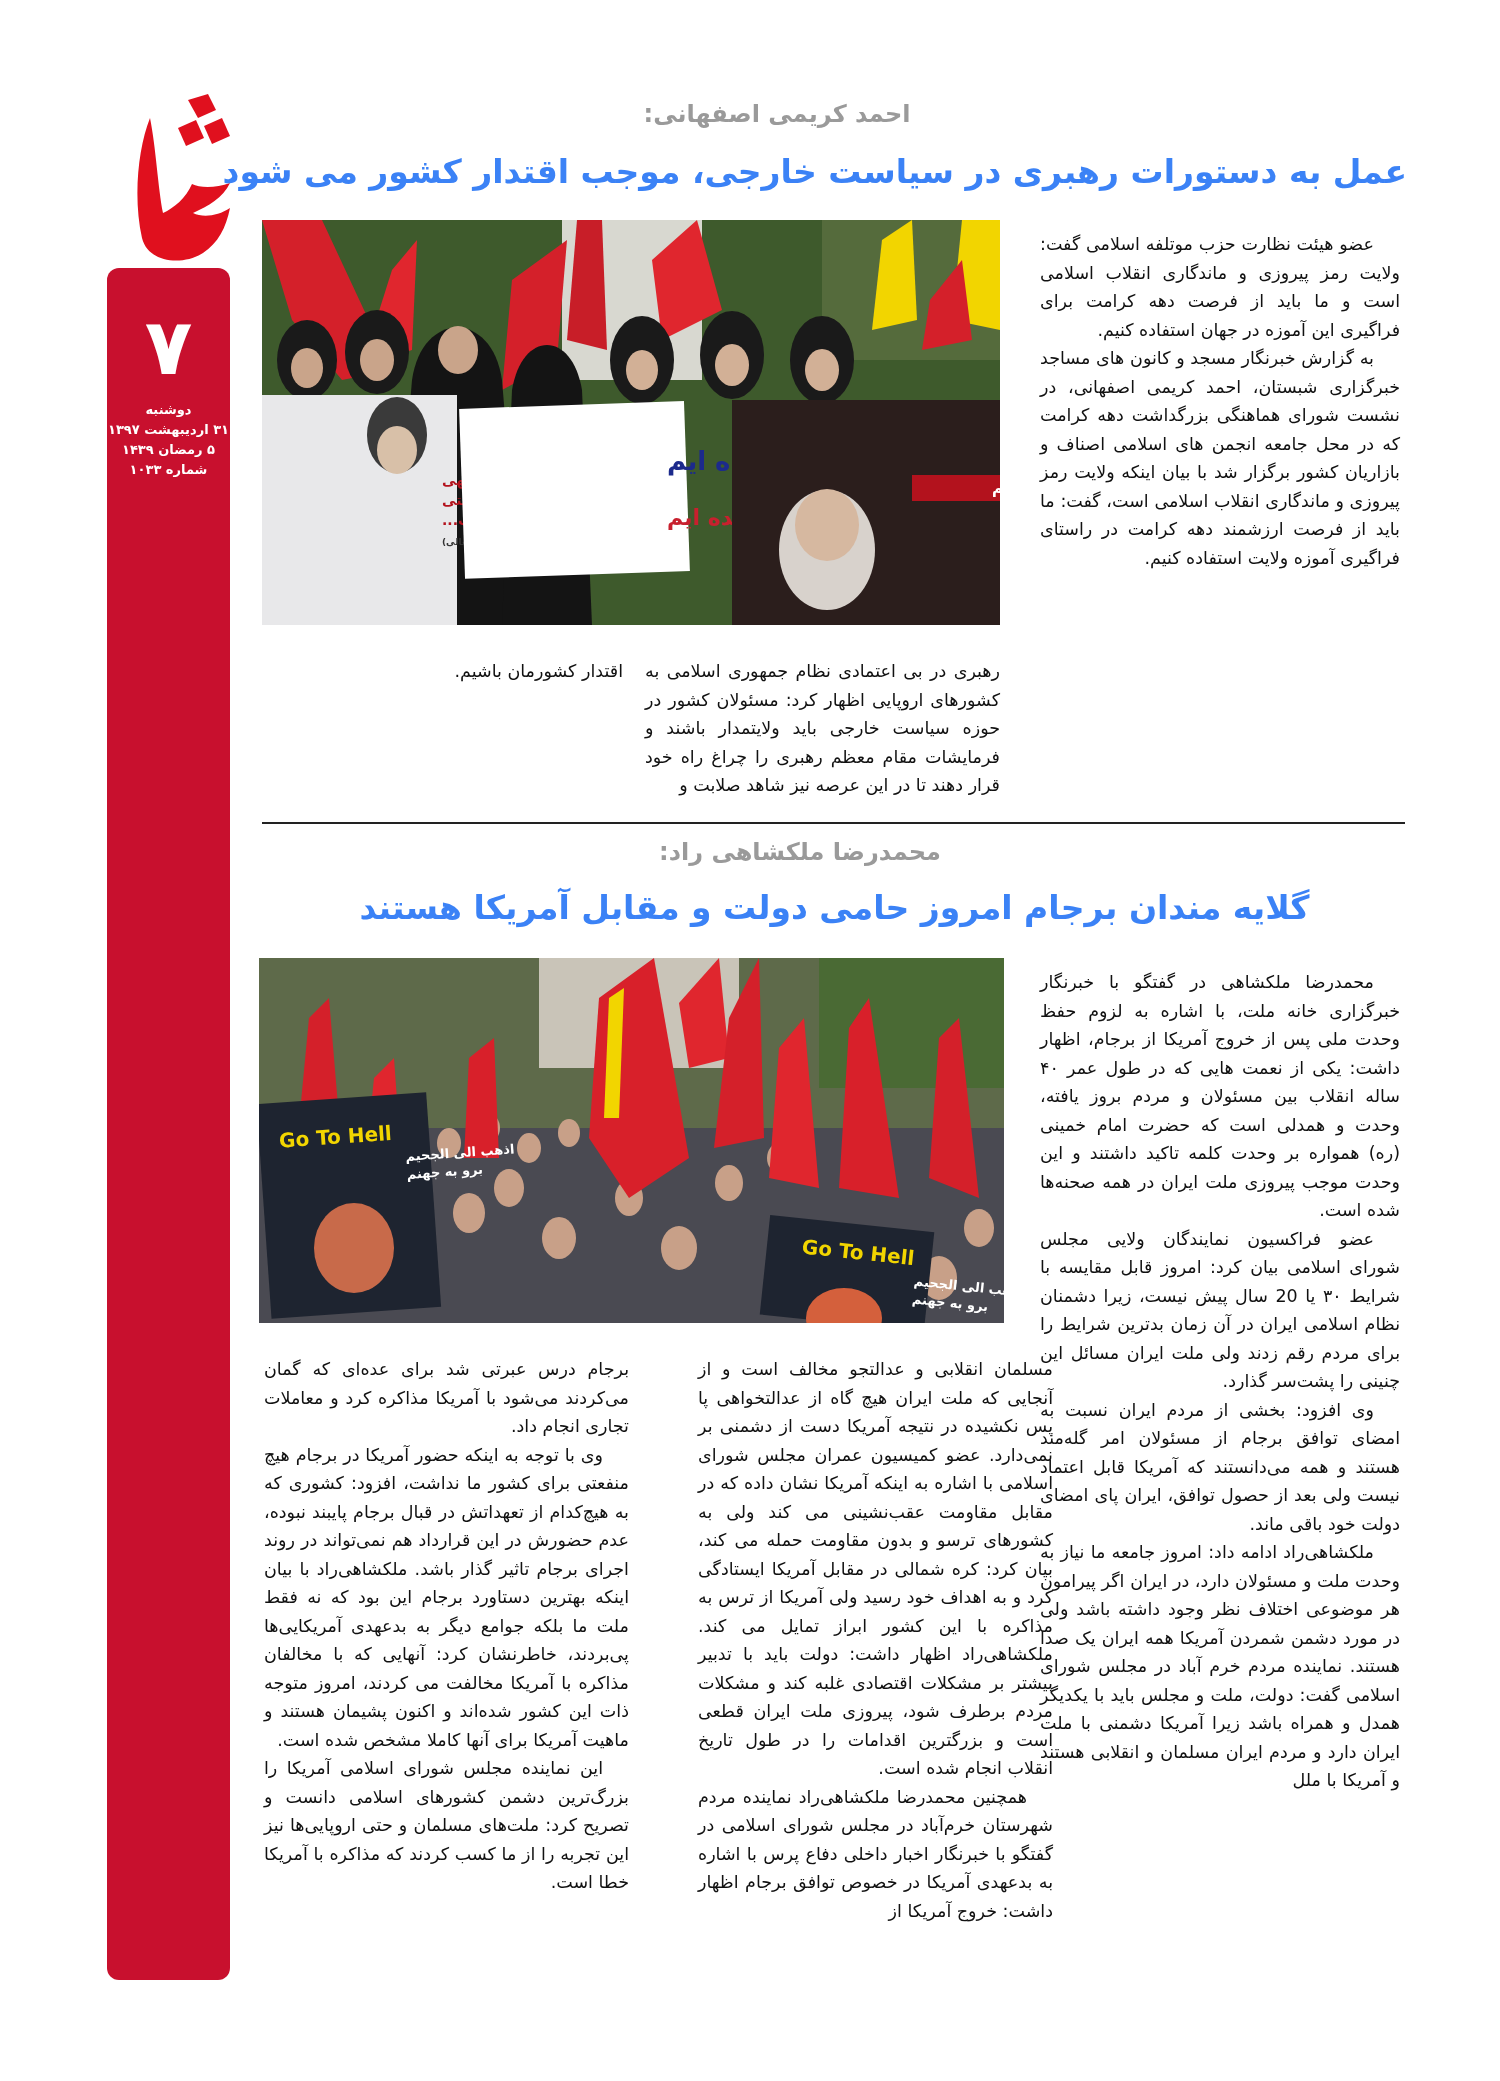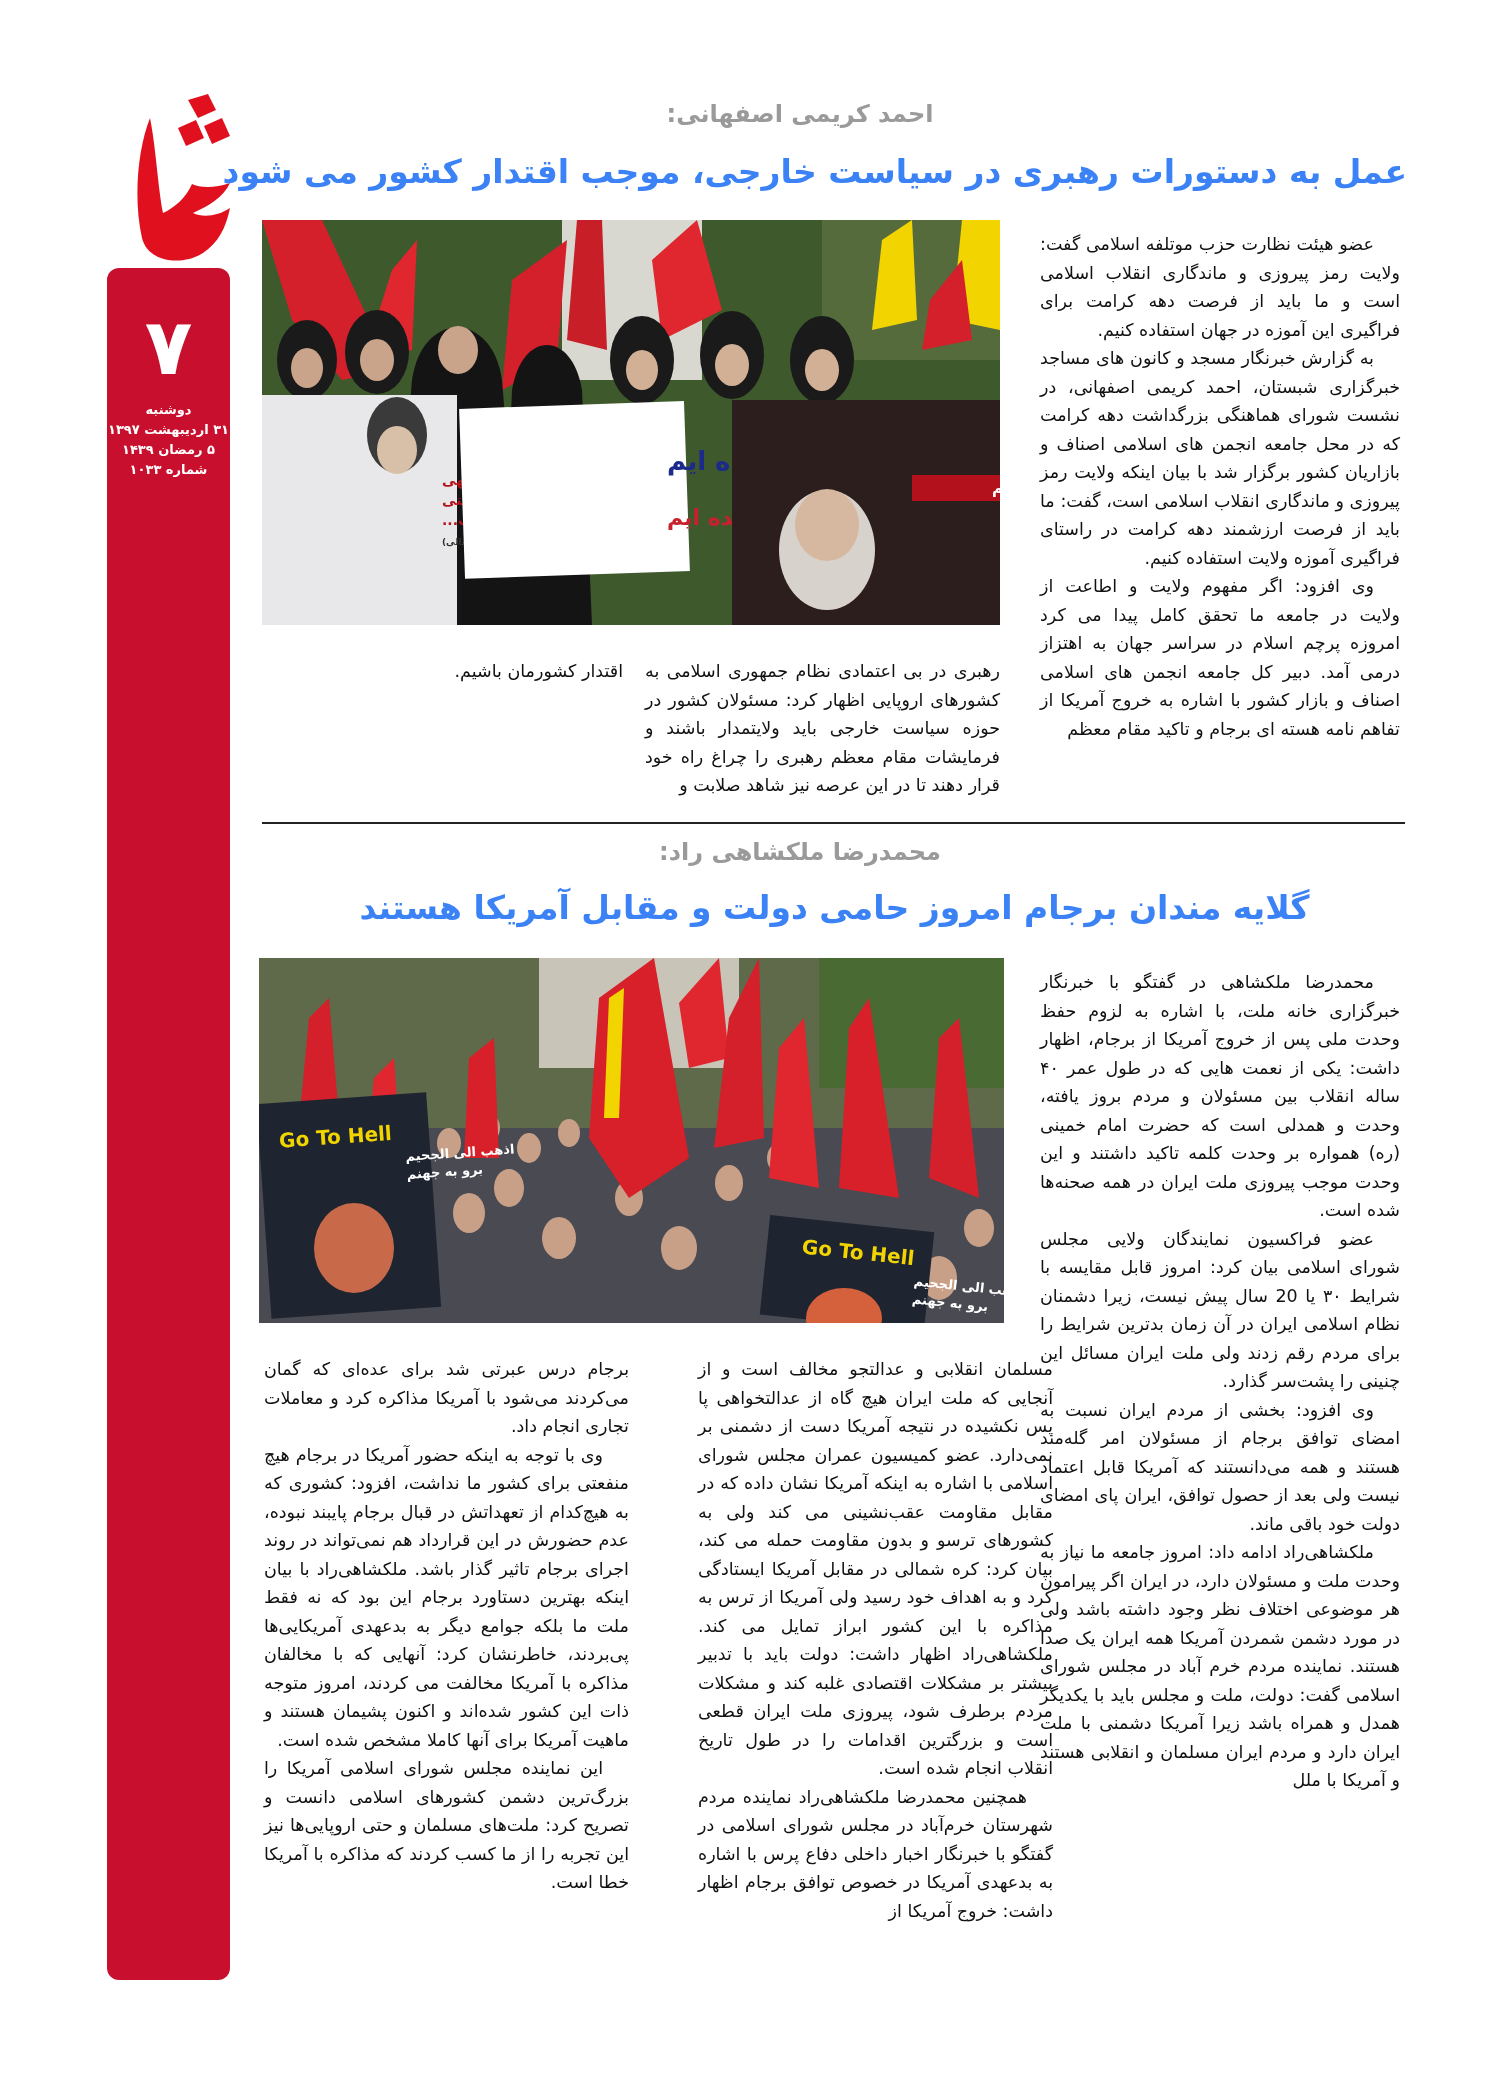--- a/index.html
+++ b/index.html
@@ -7,21 +7,21 @@
   .abs { position:absolute; }
   
   .logo { left:108px; top:88px; width:125px; height:180px; }
   .sidebar { left:107px; top:268px; width:123px; height:1712px; background:#c8102e; border-radius:12px; color:#fff; text-align:center; }
   .page-num { margin-top:40px; font-size:78px; font-weight:bold; line-height:1; font-family:"DejaVu Sans", sans-serif; }
   .dates { margin-top:14px; direction:rtl; font-size:13px; font-weight:bold; line-height:20px; }
   .dates div { white-space:nowrap; }
   
   .kicker { direction:rtl; text-align:center; color:#9a9a9a; font-weight:bold; font-family:"DejaVu Sans", sans-serif; font-size:24px; }
   .headline { direction:rtl; text-align:center; color:#3b82f6; font-weight:bold; font-family:"DejaVu Sans", sans-serif; font-size:33px; letter-spacing:-0.5px; white-space:nowrap; }
-  .k1 { left:560px; top:100px; width:480px; }
+  .k1 { left:537px; top:100px; width:480px; }
   .h1 { left:262px; top:152px; width:1145px; }
   .k2 { left:560px; top:838px; width:480px; }
   .h2 { left:262px; top:888px; width:1145px; }
   
   .col { direction:rtl; text-align:justify; text-align-last:right; font-size:17.5px; line-height:28.5px; color:#111; }
   .col p { margin:0; text-indent:26px; }
   .col p.noindent { text-indent:0; }
   .a1-right { left:1040px; top:230px; width:360px; }
   .a1-mid { left:645px; top:657px; width:355px; }
   .a1-left { left:268px; top:657px; width:355px; }
@@ -106,21 +106,20 @@
     <ellipse cx="565" cy="330" rx="48" ry="60" fill="#d8d2cc"></ellipse>
     <ellipse cx="565" cy="305" rx="32" ry="36" fill="#d6b8a0"></ellipse>
     <rect x="650" y="255" width="88" height="26" fill="#b3121d"></rect>
     <text x="730" y="274" text-anchor="end" font-size="15" fill="#fff" class="sign-text" direction="rtl">انقلابی ام</text>
   </svg>
 </div>
 
 <div class="abs col a1-right">
   <p>عضو هیئت نظارت حزب موتلفه اسلامی گفت: ولایت رمز پیروزی و ماندگاری انقلاب اسلامی است و ما باید از فرصت دهه کرامت برای فراگیری این آموزه در جهان استفاده کنیم.</p>
   <p>به گزارش خبرنگار مسجد و کانون های مساجد خبرگزاری شبستان، احمد کریمی اصفهانی، در نشست شورای هماهنگی بزرگداشت دهه کرامت که در محل جامعه انجمن های اسلامی اصناف و بازاریان کشور برگزار شد با بیان اینکه ولایت رمز پیروزی و ماندگاری انقلاب اسلامی است، گفت: ما باید از فرصت ارزشمند دهه کرامت در راستای فراگیری آموزه ولایت استفاده کنیم.</p>
-  <p>وی افزود: اگر مفهوم ولایت و اطاعت از ولایت در جامعه ما تحقق کامل پیدا می کرد امروزه پرچم اسلام در سراسر جهان به اهتزاز درمی آمد. دبیر کل جامعه انجمن های اسلامی اصناف و بازار کشور با اشاره به خروج آمریکا از تفاهم نامه هسته ای برجام و تاکید مقام معظم</p>
 </div>
 <div class="abs col a1-mid">
   <p class="noindent">رهبری در بی اعتمادی نظام جمهوری اسلامی به کشورهای اروپایی اظهار کرد: مسئولان کشور در حوزه سیاست خارجی باید ولایتمدار باشند و فرمایشات مقام معظم رهبری را چراغ راه خود قرار دهند تا در این عرصه نیز شاهد صلابت و</p>
 </div>
 <div class="abs col a1-left">
   <p class="noindent">اقتدار کشورمان باشیم.</p>
 </div>
 
 <div class="abs separator"></div>
 

